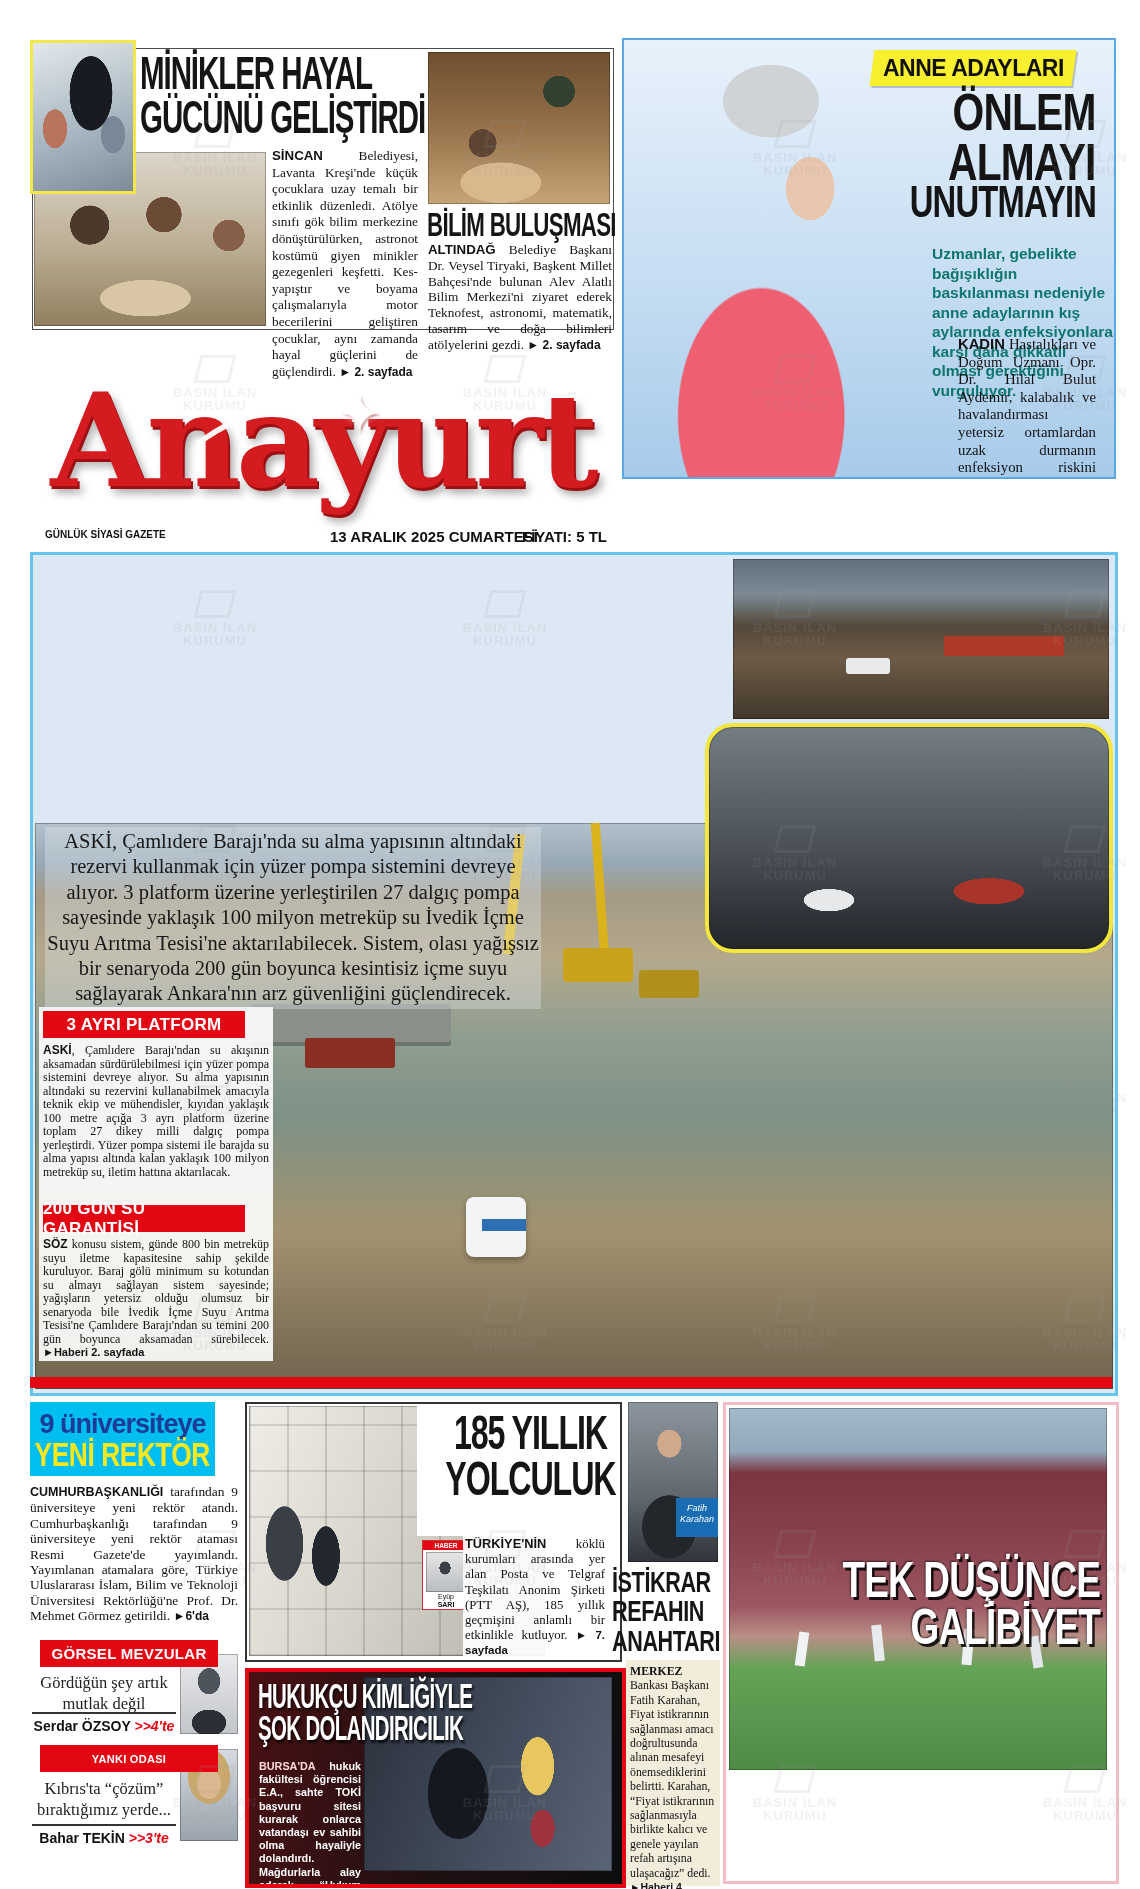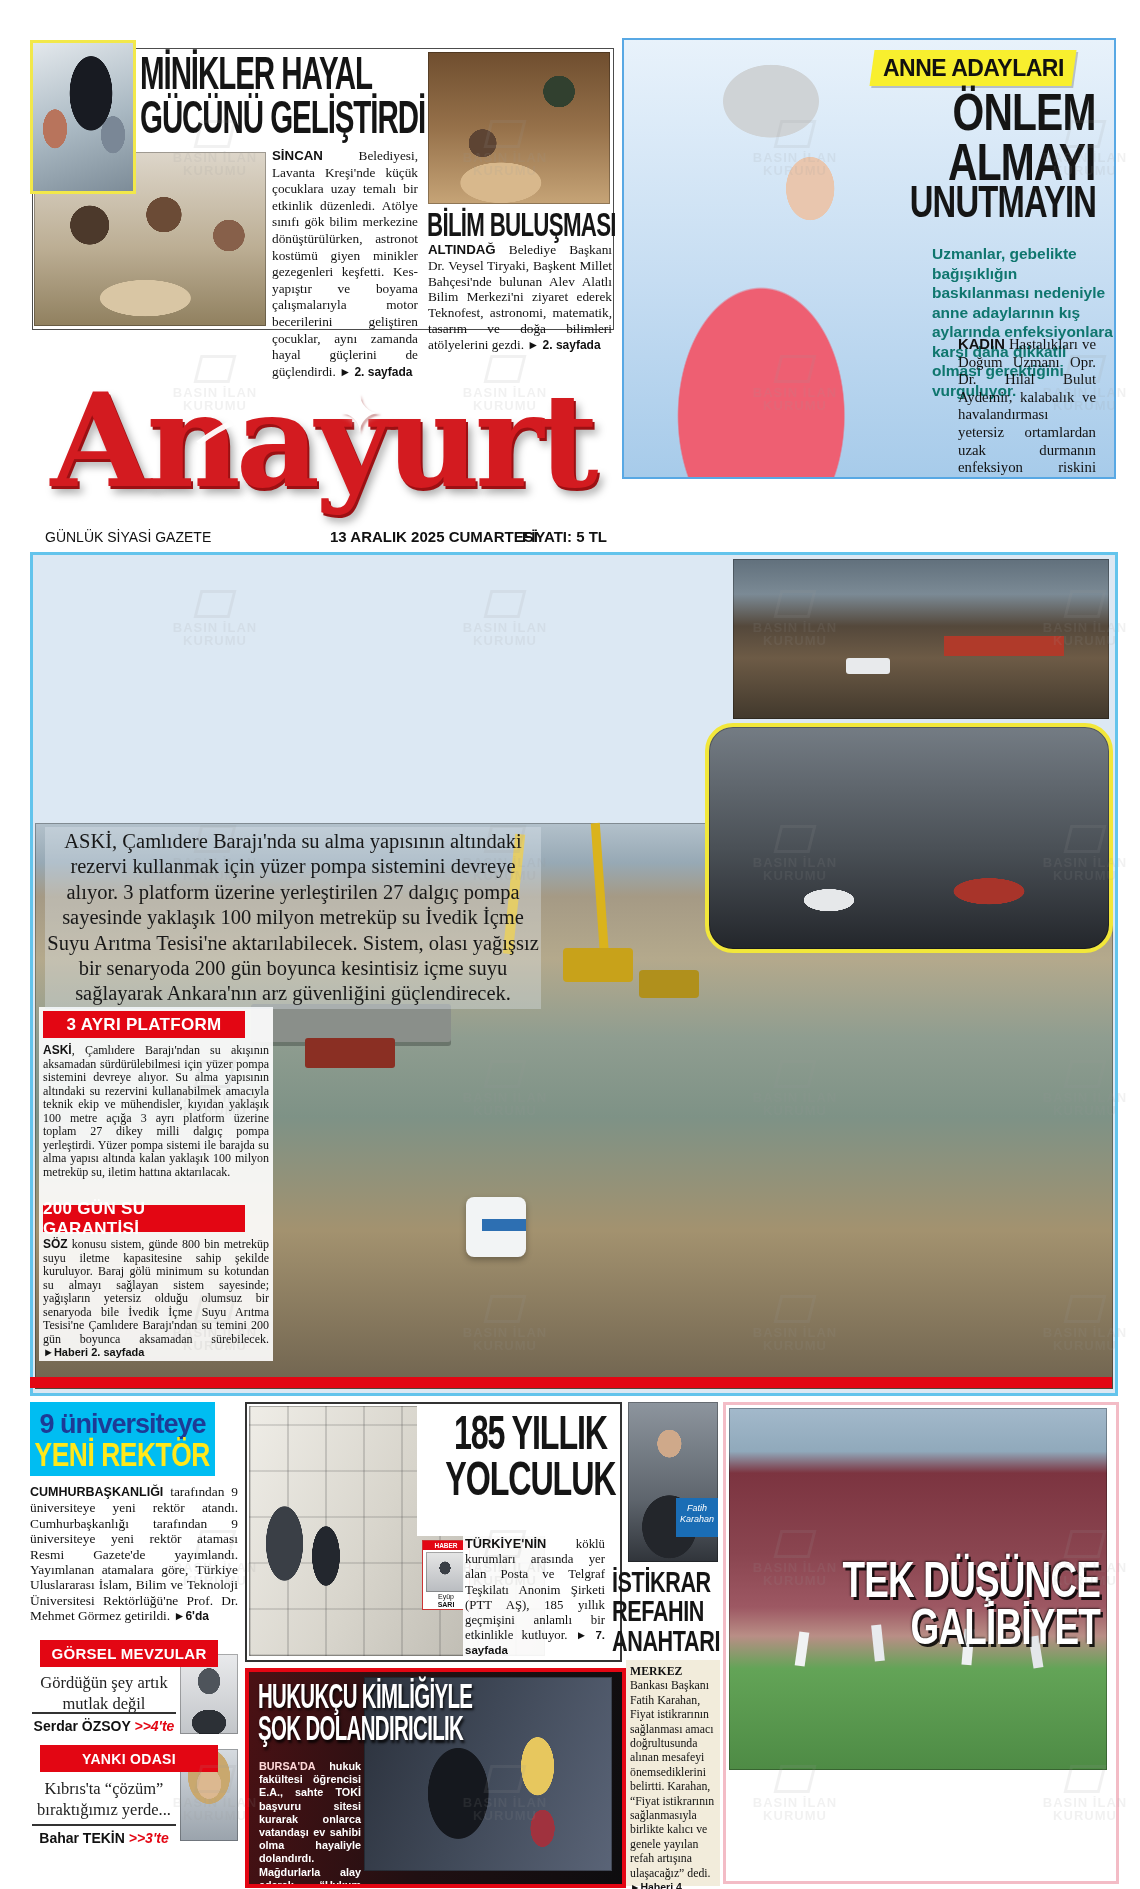--- a/index.html
+++ b/index.html
@@ -174,21 +174,21 @@
     </p>
   </div>
 
 
   <div class="abs" style="left:32px;top:366px;width:580px;height:160px;z-index:2;text-align:center;">
     <div id="logo-swoosh" style="left:140px;top:26px;width:310px;height:120px;"></div>
     <span id="logo-text" style="font-size:130px;line-height:150px;">Anayurt</span>
     <span id="logo-star" style="left:306px;top:18px;font-size:52px;">✦</span>
   </div>
 
-  <div class="abs" style="left:45px;top:529px;font-weight:normal;font-size:14px;z-index:3;">GÜNLÜK SİYASİ GAZETE</div>
+  <div class="abs" style="left:45px;top:529px;font-weight:bold;font-size:10px;z-index:3;">GÜNLÜK SİYASİ GAZETE</div>
   <div class="abs" style="left:330px;top:528px;font-weight:bold;font-size:15px;z-index:3;">13 ARALIK 2025 CUMARTESİ</div>
   <div class="abs" style="left:522px;top:528px;font-weight:bold;font-size:15px;z-index:3;">FİYATI: 5 TL</div>
 
   <div class="abs" style="left:30px;top:552px;width:1082px;height:838px;border:3px solid #63c4ec;background:#dce8f3;z-index:1;">
 
     <div class="photo ph-dam" style="left:2px;top:268px;width:1078px;height:566px;">
 
       <div class="abs" style="left:44%;top:2%;width:10px;height:120px;background:#e5bd1e;transform:rotate(6deg);"></div>
       <div class="abs" style="left:52%;top:0;width:9px;height:150px;background:#dab31c;transform:rotate(-4deg);"></div>
       <div class="abs" style="left:49%;top:22%;width:70px;height:34px;background:#c8a21a;border-radius:4px;"></div>
@@ -241,21 +241,21 @@
   <div class="redbar" style="left:40px;top:1640px;width:178px;height:27px;font-size:15px;">
     <span>GÖRSEL MEVZULAR</span>
   </div>
   <div class="photo ph-ozsoy" style="left:180px;top:1654px;width:58px;height:80px;"></div>
   <div class="quote" style="left:32px;top:1672px;width:144px;font-size:16.5px;line-height:21px;">Gördüğün şey artık mutlak değil</div>
   <div class="byline" style="left:32px;top:1712px;width:144px;">
     <span>Serdar ÖZSOY</span>
     <span class="pg">&gt;&gt;4'te</span>
   </div>
 
-  <div class="redbar" style="left:40px;top:1745px;width:178px;height:27px;font-size:14px;">
+  <div class="redbar" style="left:40px;top:1745px;width:178px;height:27px;font-size:11px;">
     <span>YANKI ODASI</span>
   </div>
   <div class="photo ph-tekin" style="left:180px;top:1749px;width:58px;height:92px;"></div>
   <div class="quote" style="left:32px;top:1778px;width:144px;font-size:16.5px;line-height:21px;">Kıbrıs'ta “çözüm” bıraktığımız yerde...</div>
   <div class="byline" style="left:32px;top:1824px;width:144px;">
     <span>Bahar TEKİN</span>
     <span class="pg">&gt;&gt;3'te</span>
   </div>
 
   <div class="abs" style="left:245px;top:1402px;width:373px;height:256px;border:2px solid #333;background:#fff;z-index:2;overflow:hidden;">

